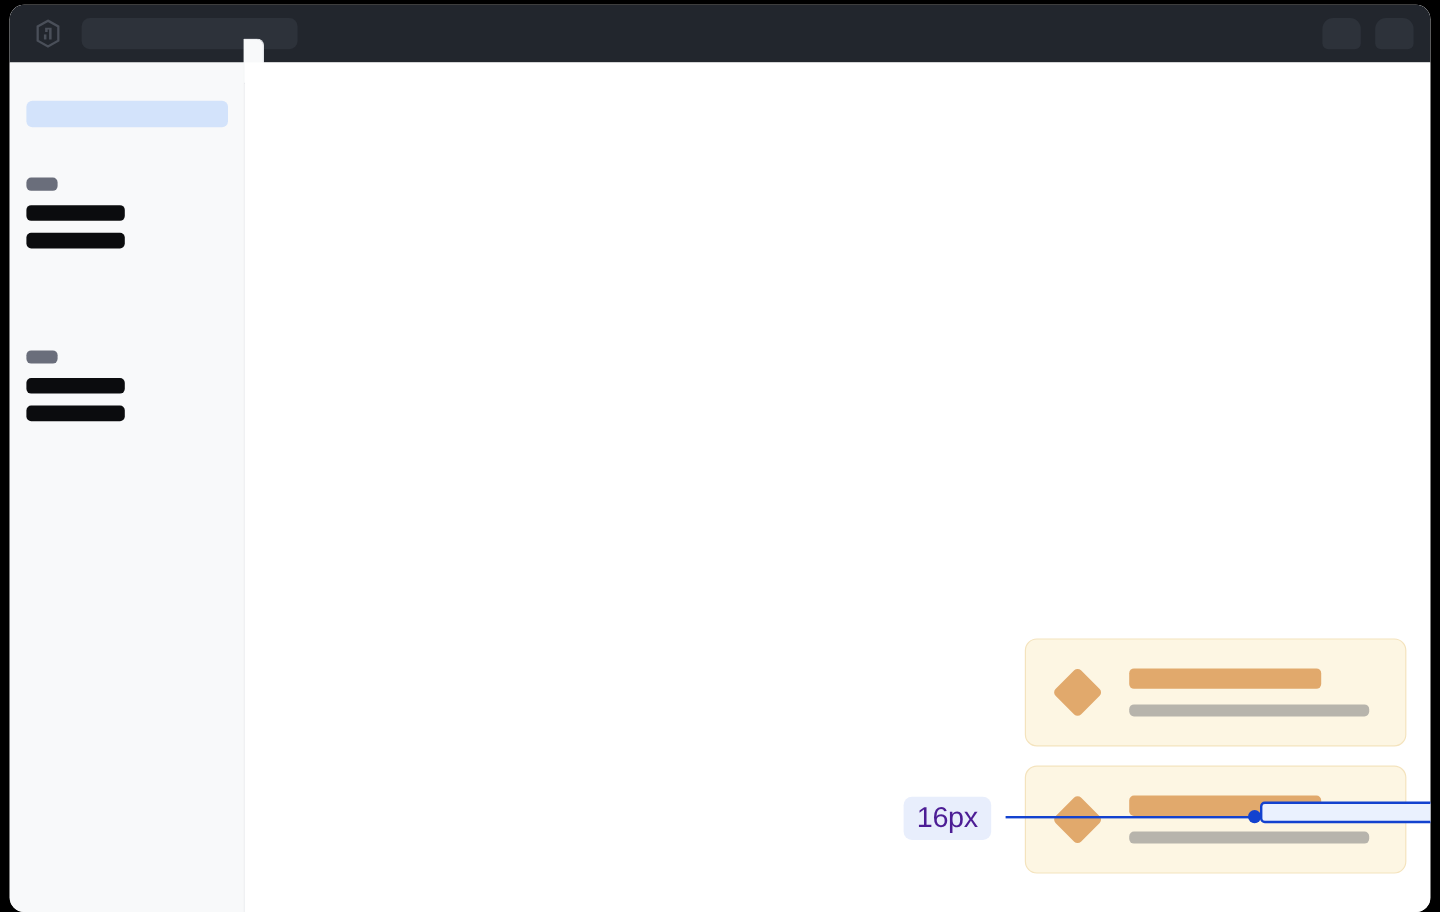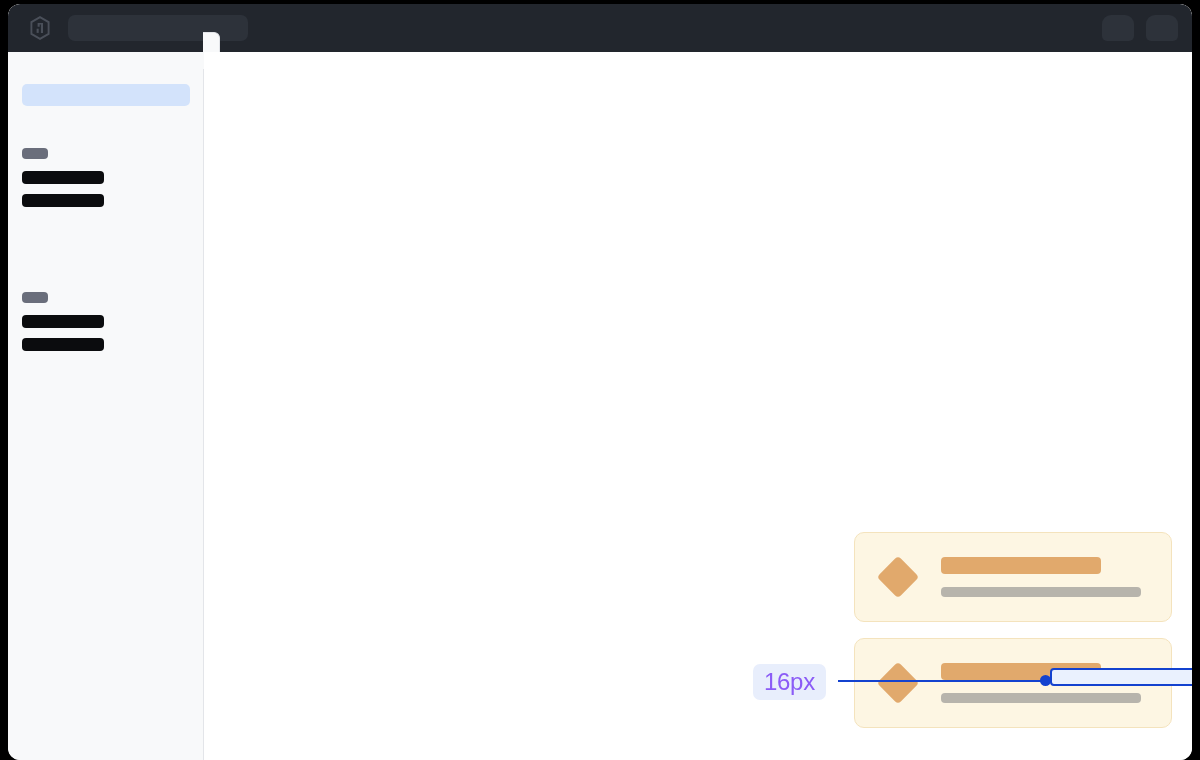--- a/index.html
+++ b/index.html
@@ -216,21 +216,21 @@
     border-radius: 50%;
     background: #1342cf;
   }
   .measure-badge {
     position: absolute;
     left: 549px;
     top: 612px;
     padding: 4px 11px;
     background: #e8eefc;
     border-radius: 7px;
-    color: #8b5cf6;
+    color: #4c1d95;
     font-size: 24px;
     font-weight: 500;
     letter-spacing: -0.3px;
     line-height: 28px;
     font-family: "Liberation Sans", sans-serif;
   }
 </style>
 </head>
 <body>
 

